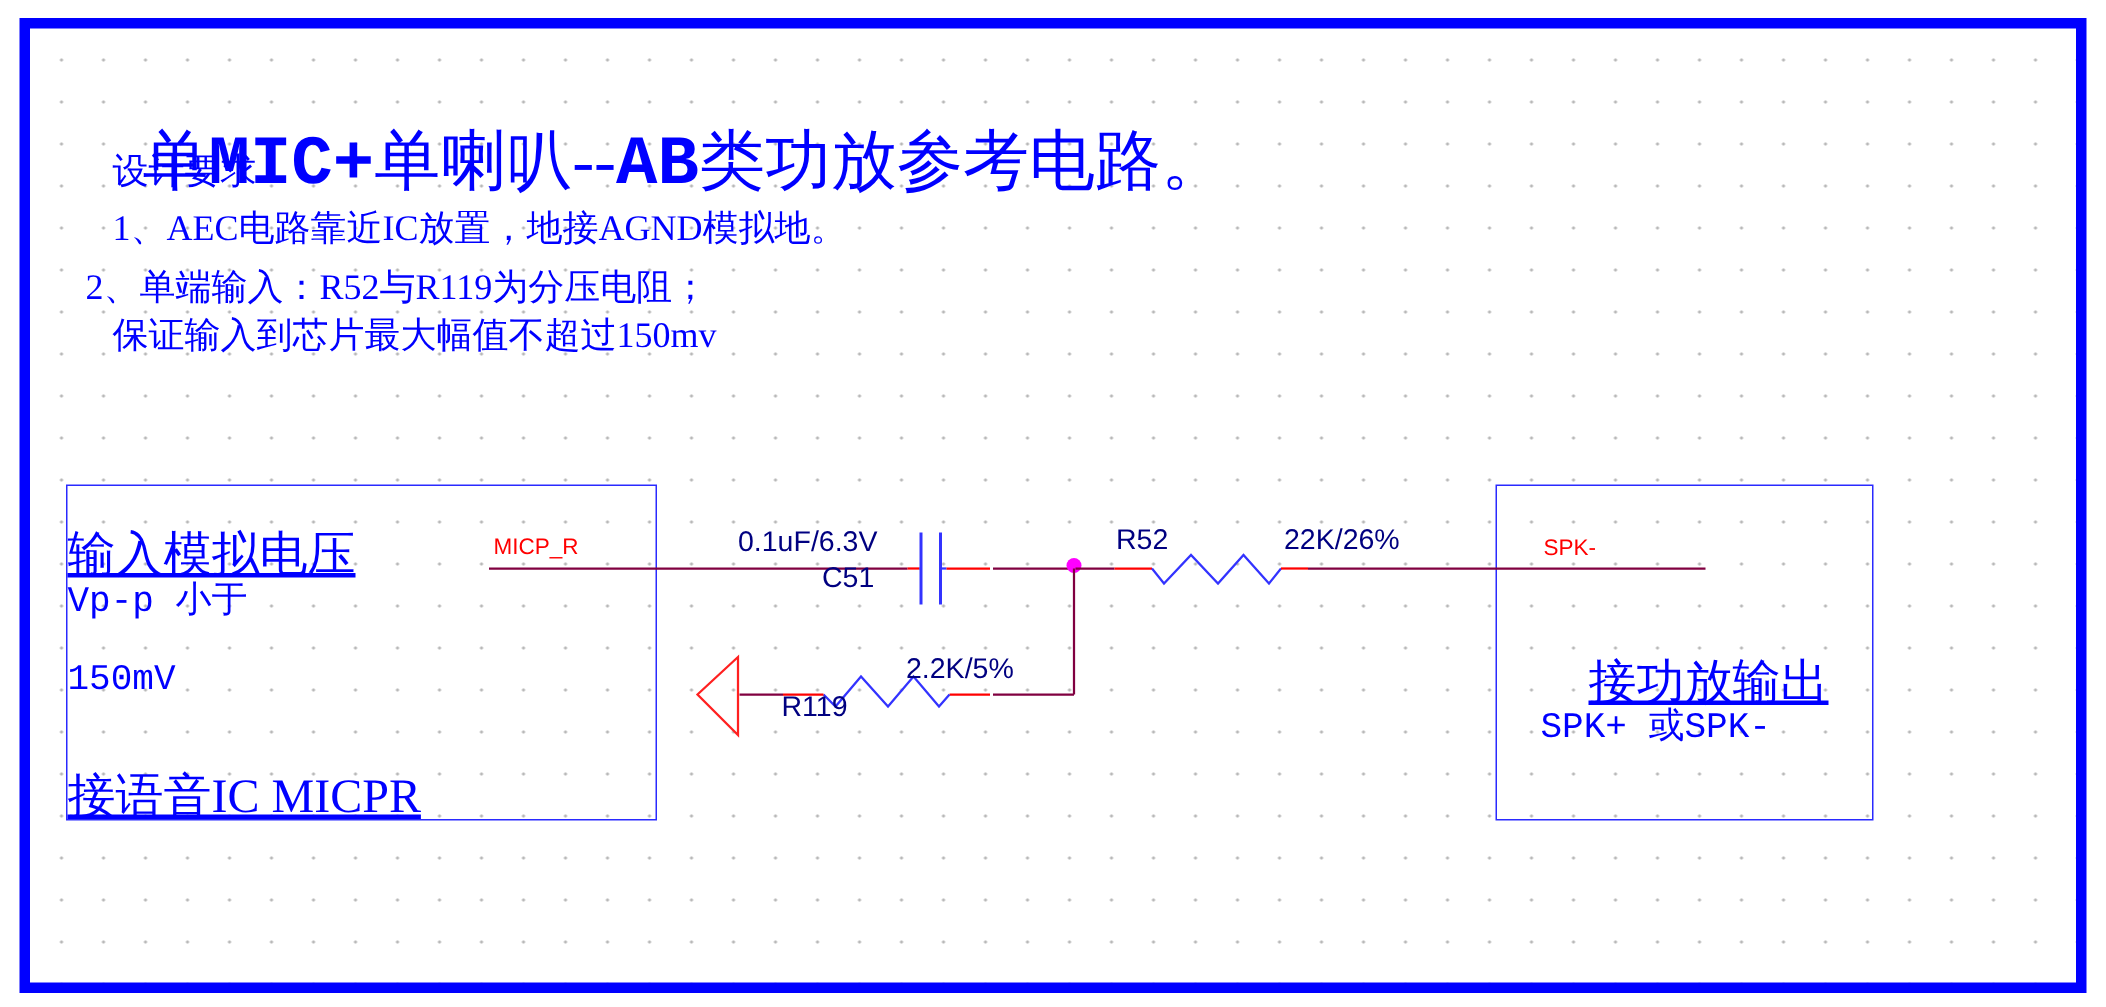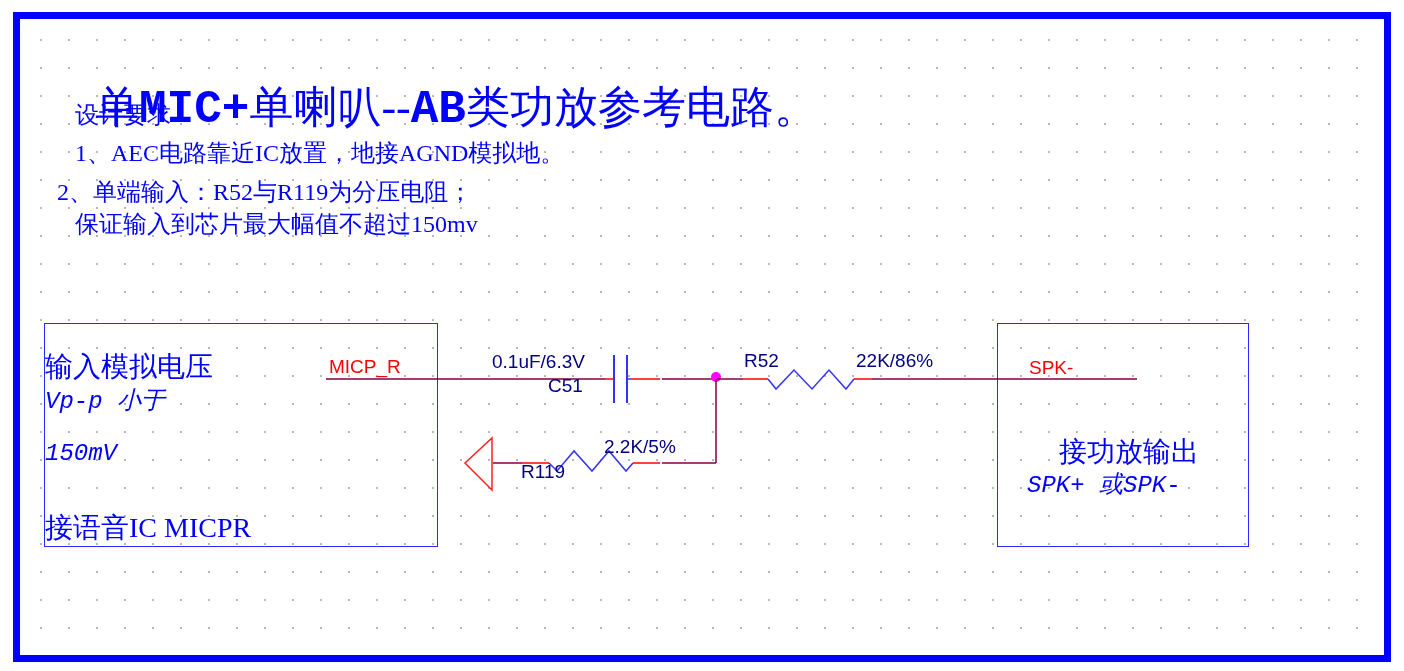--- a/index.html
+++ b/index.html
@@ -5,29 +5,29 @@
   html, body { margin: 0; padding: 0; background: #ffffff; }
   body { width: 1404px; height: 671px; position: relative; overflow: hidden; }
   #sheet {
     position: absolute; left: 13px; top: 12px; width: 1364px; height: 636px;
     border: 7px solid #0000ff; background-color: #ffffff;
     background-image: radial-gradient(circle, #b8b8b8 0.9px, transparent 1.2px);
     background-size: 28px 28px; background-position: 7px 7px;
   }
   .txt { position: absolute; white-space: pre; color: #0000ff; line-height: 1; }
   .serif { font-family: "Liberation Serif", "DejaVu Serif", serif; }
-  .mono { font-family: "Liberation Mono", "DejaVu Sans Mono", monospace; font-style: italic; }
+  .mono { font-family: "Liberation Mono", "DejaVu Sans Mono", monospace; }
   .sans { font-family: "Liberation Sans", "DejaVu Sans", sans-serif; }
   .title { font-size: 44px; }
   .title .b { font-family: "Liberation Mono", "DejaVu Sans Mono", monospace; font-weight: bold; font-size: 46px; }
   .note { font-size: 24px; }
   .box { position: absolute; border: 1.5px solid #2a2aff; }
-  .boxtxt { font-size: 28px; }
+  .boxtxt { font-size: 32px; text-decoration: underline; }
   .boxtxt2 { font-size: 24px; }
-  .netlabel { color: #ff0000; font-size: 19px; }
+  .netlabel { color: #ff0000; font-size: 15px; }
   .partlabel { color: #000080; font-size: 19px; text-align: right; }
   svg#schem { position: absolute; left: 0; top: 0; }
 </style>
 </head>
 <body>
 
 <div id="sheet"></div>
 
 <div class="txt serif title" style="left:73px; top:42px;">
   <span>单</span><span class="b">MIC+</span><span>单喇叭--</span><span class="b">AB</span><span>类功放参考电路。</span>
@@ -82,15 +82,15 @@
 
   <polygon points="492,438 492,490 465,463" fill="none" stroke="#ff2020" stroke-width="1.5"></polygon>
 </svg>
 
 <div class="txt sans netlabel" style="left:329px; top:357px;">MICP_R</div>
 <div class="txt sans netlabel" style="left:1029px; top:358px;">SPK-</div>
 
 <div class="txt sans partlabel" style="left:492px; top:352px;">0.1uF/6.3V</div>
 <div class="txt sans partlabel" style="left:548px; top:376px;">C51</div>
 <div class="txt sans partlabel" style="left:744px; top:351px;">R52</div>
-<div class="txt sans partlabel" style="left:856px; top:351px;">22K/86%</div>
+<div class="txt sans partlabel" style="left:856px; top:351px;">22K/26%</div>
 <div class="txt sans partlabel" style="left:521px; top:462px;">R119</div>
 <div class="txt sans partlabel" style="left:604px; top:437px;">2.2K/5%</div>
 
 </body></html>

